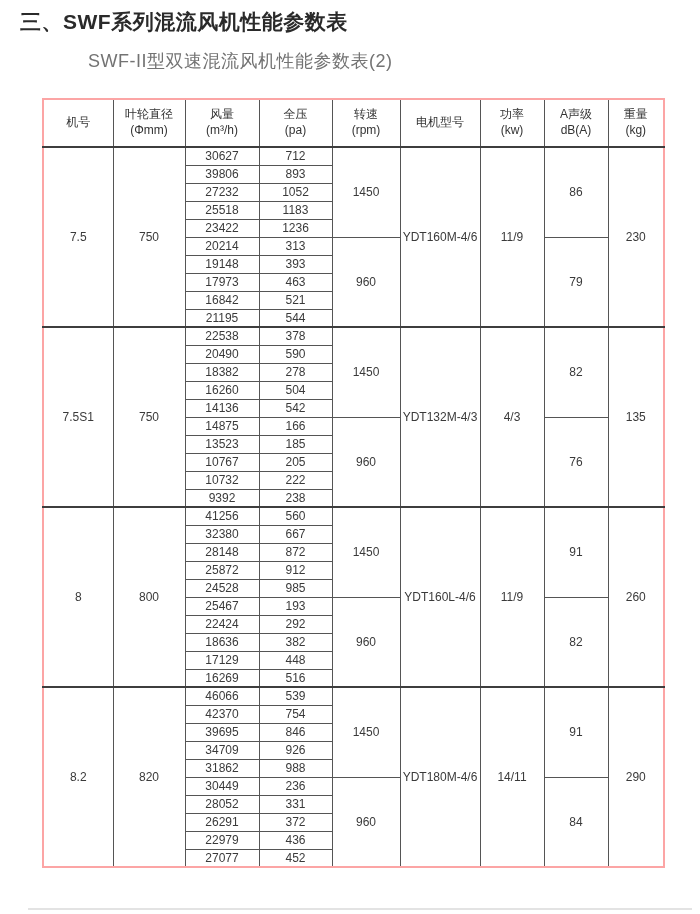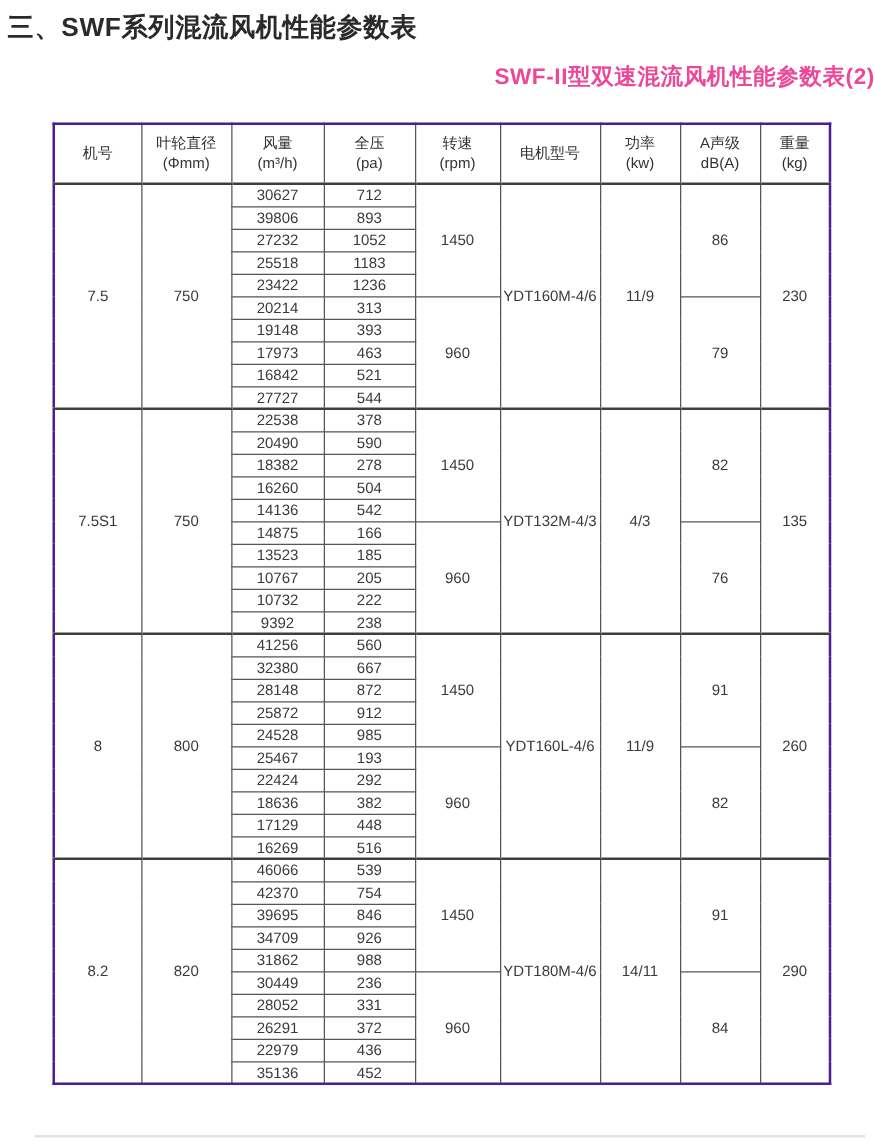--- a/index.html
+++ b/index.html
@@ -11,37 +11,37 @@
     background: #ffffff;
     font-family: "Liberation Sans", "DejaVu Sans", sans-serif;
     color: #333;
     position: relative;
     overflow: hidden;
   }
   .title {
     font-size: 21px;
     font-weight: 700;
     color: #2a2a2a;
-    margin: 8px 0 0 6px;
+    margin: 8px 0 0 20px;
     letter-spacing: 0.5px;
   }
   .subtitle {
     font-size: 18px;
-    font-weight: 700;
-    color: #ec4899;
+    font-weight: 400;
+    color: #737373;
     margin: 13px 0 0 88px;
-    text-align: right;
+    text-align: left;
     letter-spacing: 0.5px;
   }
   table.perf {
     border-collapse: collapse;
     table-layout: fixed;
     width: 621px;
     margin: 25px 0 0 42px;
-    border: 2px solid #4c1d95;
+    border: 2px solid #fca5a5;
   }
   th, td {
     border: 1px solid #555;
     text-align: center;
     vertical-align: middle;
     padding: 0;
   }
   thead th {
     height: 48px;
     font-weight: 400;
@@ -167,21 +167,21 @@
         </tr>
         <tr>
           <td>17973</td>
           <td>463</td>
         </tr>
         <tr>
           <td>16842</td>
           <td>521</td>
         </tr>
         <tr>
-          <td>27727</td>
+          <td>21195</td>
           <td>544</td>
         </tr>
       </tbody>
       <tbody>
         <tr class="block-first">
           <td rowspan="10">7.5S1</td>
           <td rowspan="10">750</td>
           <td>22538</td>
           <td>378</td>
           <td rowspan="5">1450</td>
@@ -320,20 +320,20 @@
         </tr>
         <tr>
           <td>26291</td>
           <td>372</td>
         </tr>
         <tr>
           <td>22979</td>
           <td>436</td>
         </tr>
         <tr>
-          <td>35136</td>
+          <td>27077</td>
           <td>452</td>
         </tr>
       </tbody>
     </table>
 
   <div class="page-edge-shadow"></div>
 </div>
 
 </body></html>

